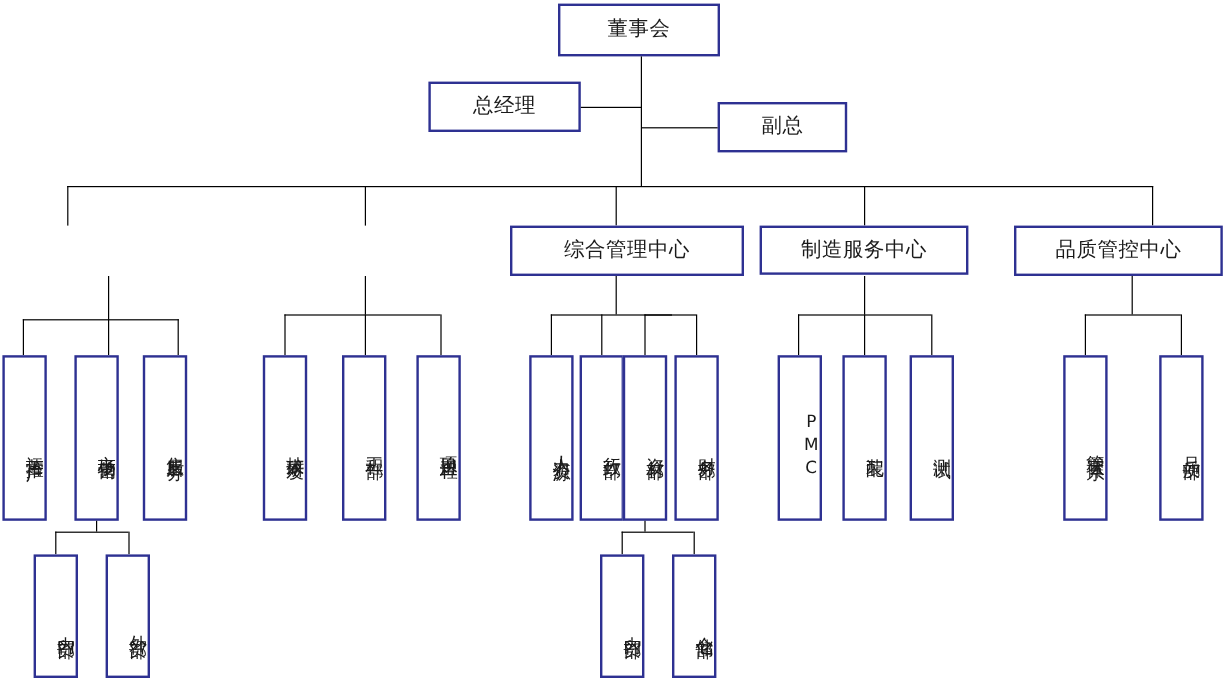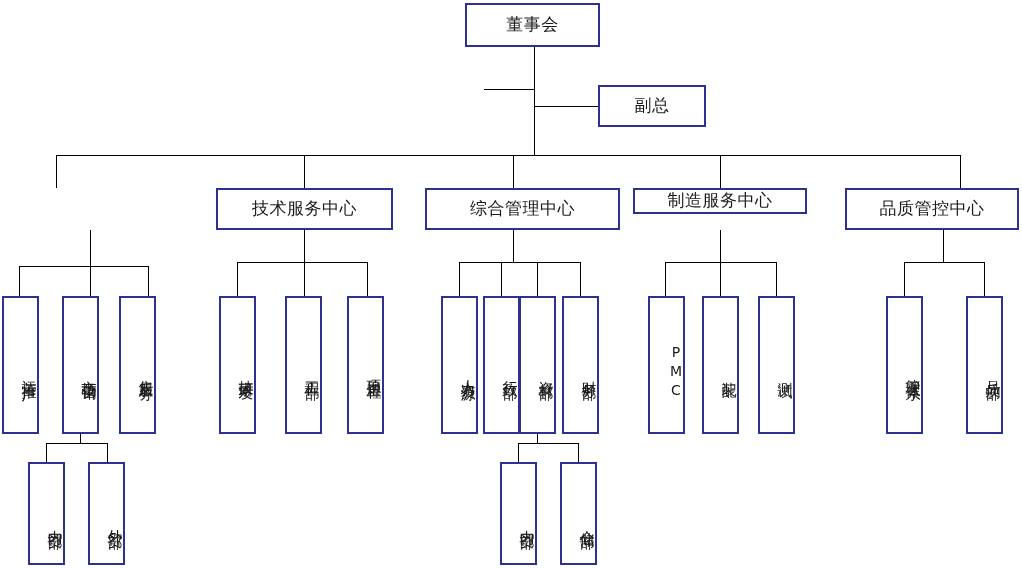--- a/index.html
+++ b/index.html
@@ -53,35 +53,35 @@
 </style>
 </head>
 <body>
 
 <div id="chart-root">
 
   <div class="node horiz" style="left:465px; top:3px; width:135px; height:44px;">董事会</div>
 
   <div class="edge v" style="left:534px; top:47px; height:108px;"></div>
 
+  <div class="node horiz" style="left:357px; top:68px; width:127px; height:42px;">总经理</div>
   <div class="edge h" style="left:484px; top:89px; width:51px;"></div>
 
   <div class="node horiz" style="left:598px; top:85px; width:108px; height:42px;">副总</div>
   <div class="edge h" style="left:535px; top:106px; width:63px;"></div>
 
   <div class="edge h" style="left:56px; top:155px; width:905px;"></div>
   <div class="edge v" style="left:56px; top:155px; height:33px;"></div>
   <div class="edge v" style="left:304px; top:155px; height:33px;"></div>
   <div class="edge v" style="left:513px; top:155px; height:33px;"></div>
   <div class="edge v" style="left:720px; top:155px; height:33px;"></div>
   <div class="edge v" style="left:960px; top:155px; height:33px;"></div>
 
-  <div class="node horiz" style="left:216px; top:188px; width:177px; height:42px;">技术服务中心</div>
   <div class="node horiz" style="left:425px; top:188px; width:195px; height:42px;">综合管理中心</div>
-  <div class="node horiz" style="left:633px; top:188px; width:174px; height:26px;">制造服务中心</div>
+  <div class="node horiz" style="left:633px; top:188px; width:174px; height:41px;">制造服务中心</div>
   <div class="node horiz" style="left:845px; top:188px; width:174px; height:42px;">品质管控中心</div>
 
   <div class="edge v" style="left:90px; top:230px; height:36px;"></div>
   <div class="edge h" style="left:19px; top:266px; width:130px;"></div>
   <div class="edge v" style="left:19px; top:266px; height:30px;"></div>
   <div class="edge v" style="left:90px; top:266px; height:30px;"></div>
   <div class="edge v" style="left:148px; top:266px; height:30px;"></div>
 
   <div class="node vert" style="left:2px; top:296px; width:37px; height:138px;">运营推广</div>
   <div class="node vert" style="left:62px; top:296px; width:37px; height:138px;">市场营销</div>

